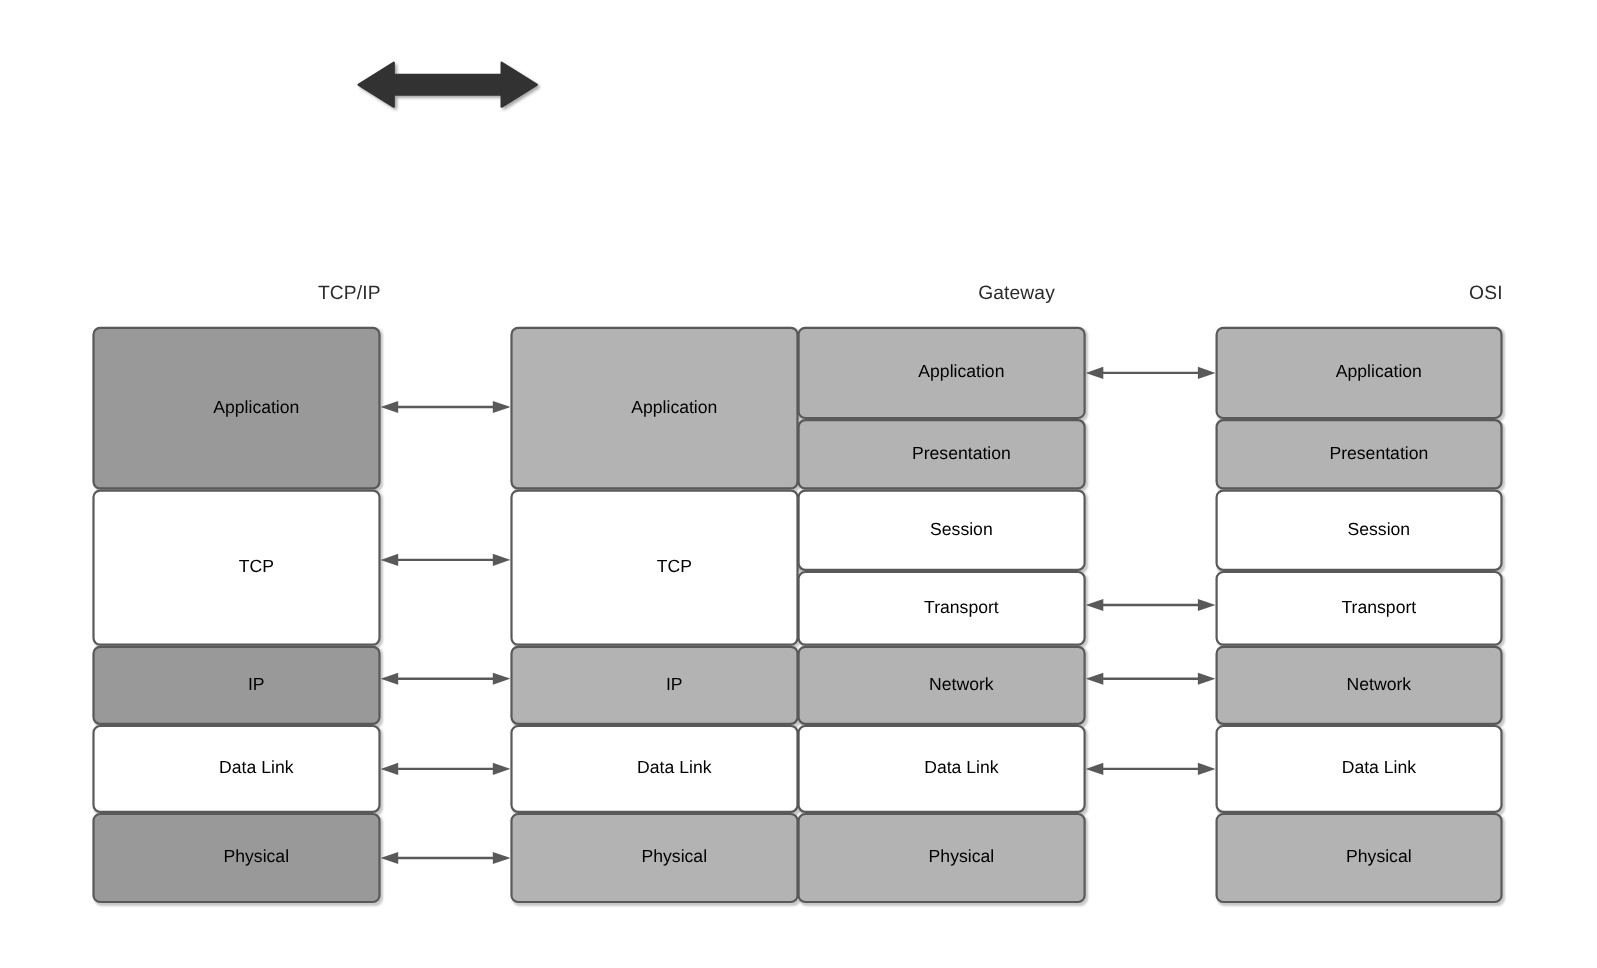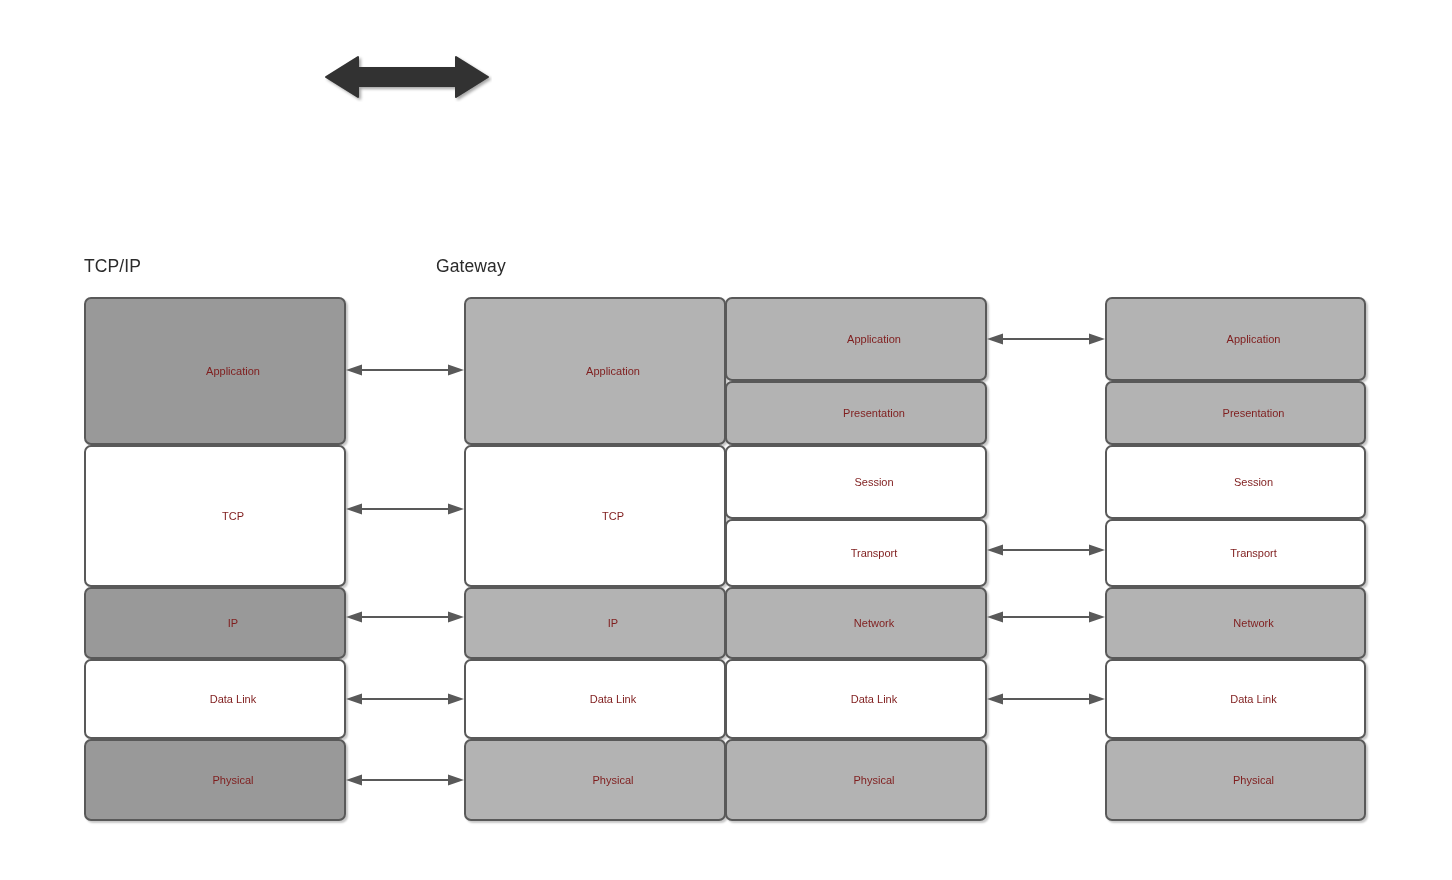--- a/index.html
+++ b/index.html
@@ -4,27 +4,27 @@
 <style>
   html,body{margin:0;padding:0;background:#ffffff;}
   body{width:1452px;height:880px;position:relative;overflow:hidden;
        font-family:"Liberation Sans","DejaVu Sans",sans-serif;
        -webkit-font-smoothing:antialiased;}
 
   .stage{position:absolute;left:0;top:0;width:1452px;height:880px;}
 
   
   .col-title{position:absolute;font-size:17.5px;color:#2b2b2b;
-             text-align:left;white-space:nowrap;letter-spacing:.1px;}
+             text-align:right;white-space:nowrap;letter-spacing:.1px;}
 
   
   .box{position:absolute;box-sizing:border-box;
        border:2px solid #595959;border-radius:7px;
        display:flex;align-items:center;justify-content:center;
-       font-size:11px;color:#7f1d1d;white-space:nowrap;
+       font-size:16px;color:#000000;white-space:nowrap;
        box-shadow:2px 2px 2px rgba(0,0,0,0.22);padding-left:36px;}
   .fill-dark{background:#999999;}
   .fill-light{background:#b3b3b3;}
   .fill-white{background:#ffffff;}
 
   
   .conn{position:absolute;height:14px;}
   .conn svg{display:block;}
 
   
@@ -44,20 +44,21 @@
         </filter>
       </defs>
       <path d="M4 25 L36 5 L36 16 L134 16 L134 5 L166 25 L134 45 L134 34 L36 34 L36 45 Z" fill="#333333" stroke="#333333" stroke-width="2" stroke-linejoin="round" filter="url(#ds)"></path>
     </svg>
   </div>
 
   <div class="col-title" style="left:84px;top:256px;width:262px;">TCP/IP</div>
 
   <div class="col-title" style="left:436px;top:256px;width:523px;">Gateway</div>
 
+  <div class="col-title" style="left:1105px;top:256px;width:261px;">OSI</div>
 
   <div class="box fill-dark" style="left:84px;top:297px;width:262px;height:148px;">Application</div>
   <div class="box fill-white" style="left:84px;top:445px;width:262px;height:142px;">TCP</div>
   <div class="box fill-dark" style="left:84px;top:587px;width:262px;height:72px;">IP</div>
   <div class="box fill-white" style="left:84px;top:659px;width:262px;height:80px;">Data Link</div>
   <div class="box fill-dark" style="left:84px;top:739px;width:262px;height:82px;">Physical</div>
 
   <div class="box fill-light" style="left:464px;top:297px;width:262px;height:148px;">Application</div>
   <div class="box fill-white" style="left:464px;top:445px;width:262px;height:142px;">TCP</div>
   <div class="box fill-light" style="left:464px;top:587px;width:262px;height:72px;">IP</div>

